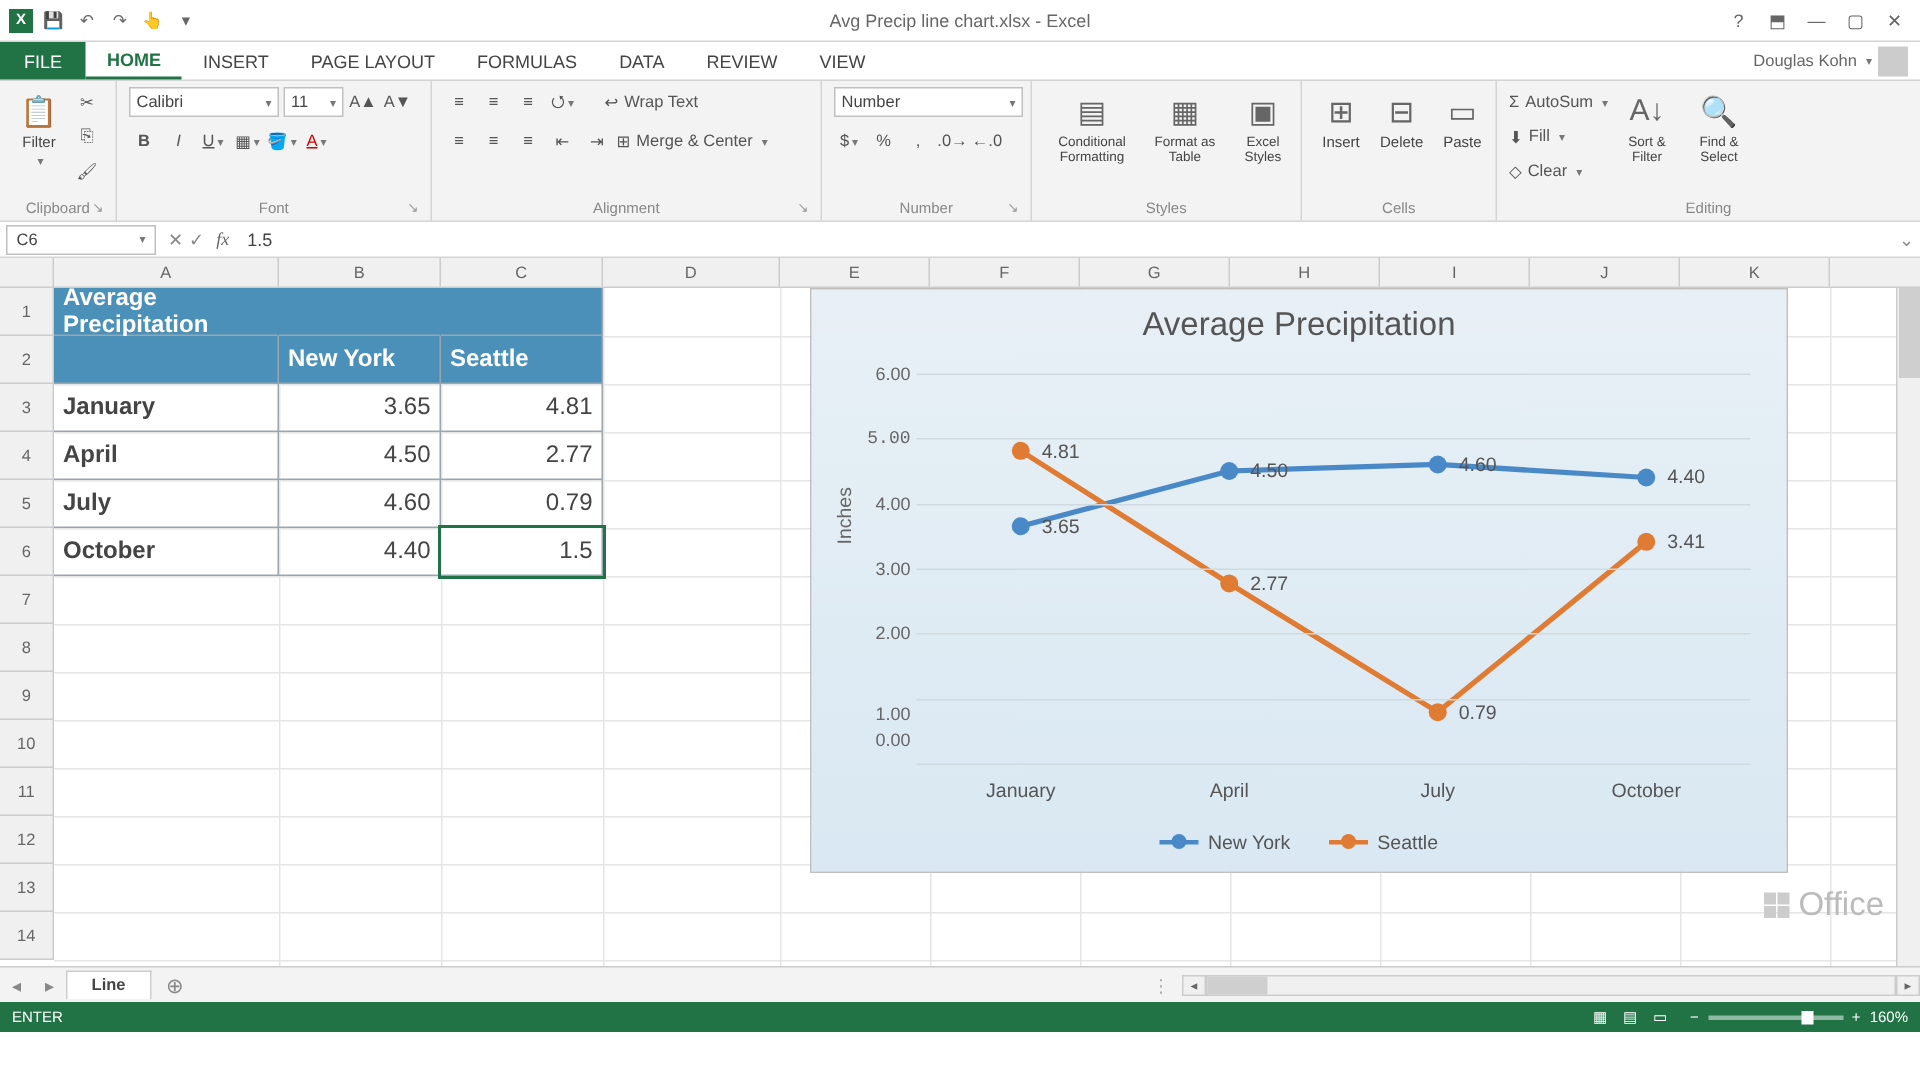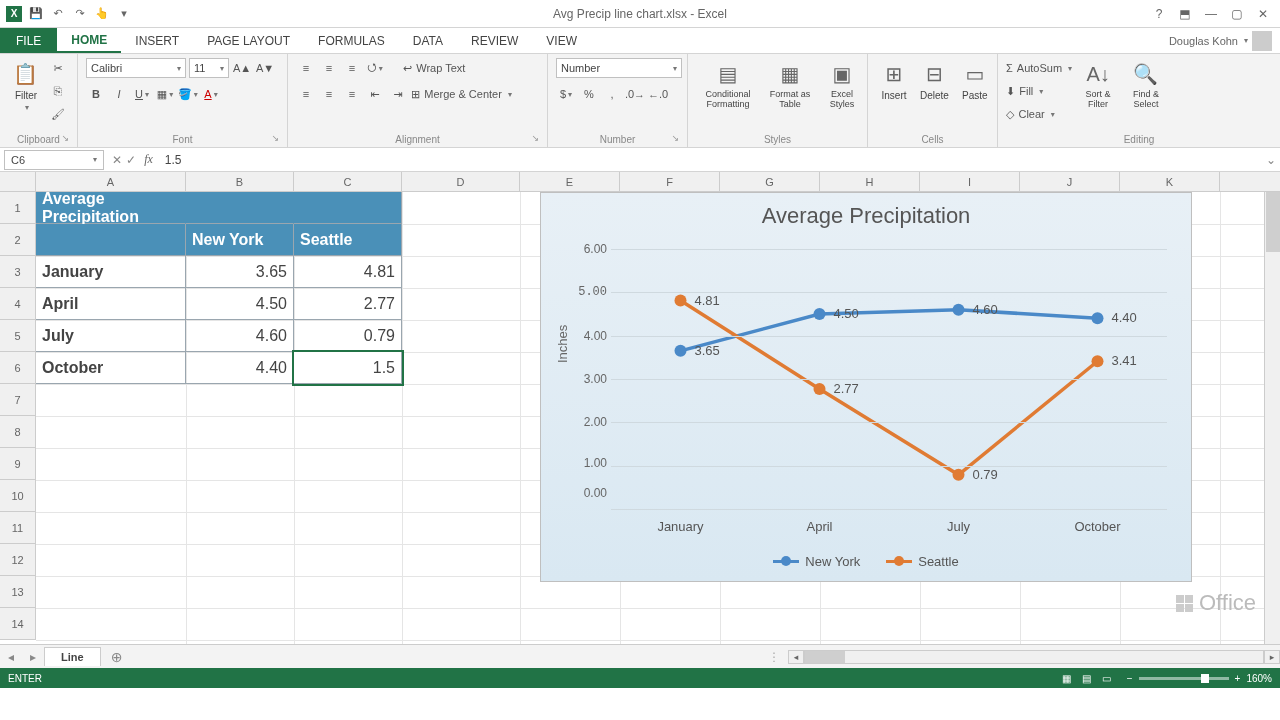--- a/index.html
+++ b/index.html
@@ -417,21 +417,21 @@
           <circle cx="486.5" cy="69.33333333333331" r="6" fill="#4a89c8"></circle>
           <path d="M69.5,51.56666666666666 L208.5,139.96666666666667 L347.5,225.76666666666665 L486.5,112.23333333333332 " stroke="#e07b33" stroke-width="3.5" fill="none"></path>
           <circle cx="69.5" cy="51.56666666666666" r="6" fill="#e07b33"></circle>
           <circle cx="208.5" cy="139.96666666666667" r="6" fill="#e07b33"></circle>
           <circle cx="347.5" cy="225.76666666666665" r="6" fill="#e07b33"></circle>
           <circle cx="486.5" cy="112.23333333333332" r="6" fill="#e07b33"></circle>
         </svg>
     <div class="hg" style="top: 260px;"></div>
         <div class="yt" style="top: 244px;">0.00</div>
         <div class="hg" style="top: 216.667px;"></div>
-        <div class="yt" style="top: 214px;">1.00</div>
+        <div class="yt" style="top: 227px;">1.00</div>
         <div class="hg" style="top: 173.333px;"></div>
         <div class="yt" style="top: 173.333px;">2.00</div>
         <div class="hg" style="top: 130px;"></div>
         <div class="yt" style="top: 130px;">3.00</div>
         <div class="hg" style="top: 86.6667px;"></div>
         <div class="yt" style="top: 86.6667px;">4.00</div>
         <div class="hg" style="top: 43.3333px;"></div>
         <div class="yt" style="top: 43.3333px; font-family: Liberation Mono, monospace;">5.00</div>
         <div class="hg" style="top: 0px;"></div>
         <div class="yt" style="top: 0px;">6.00</div>

